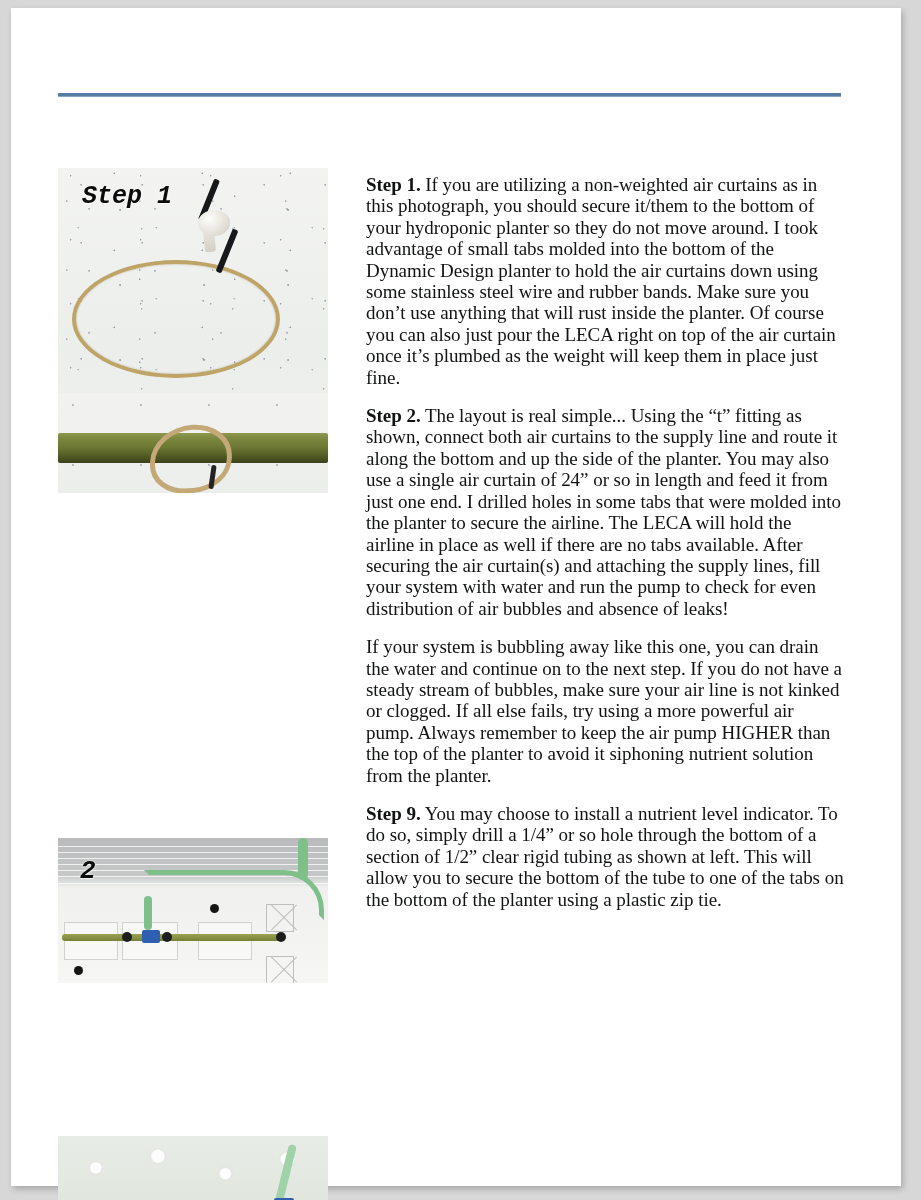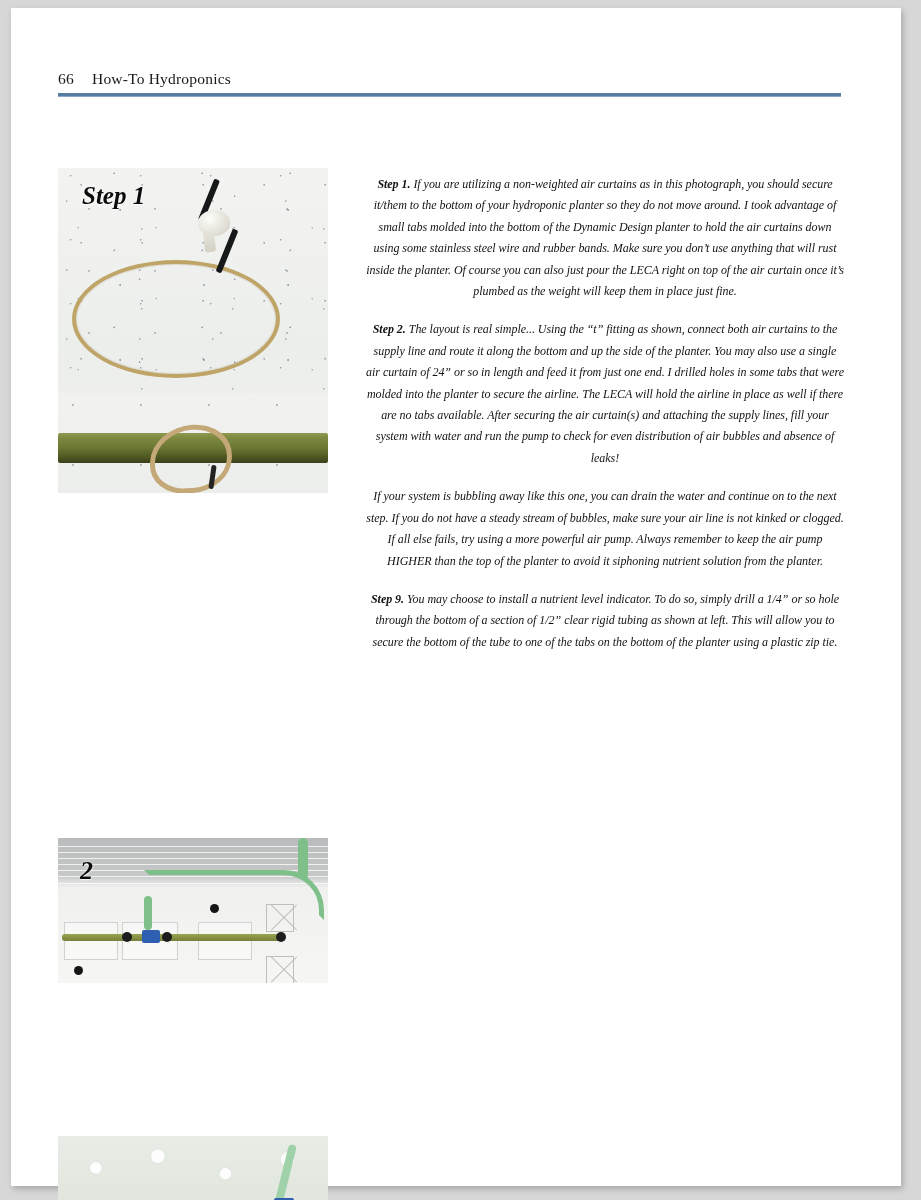--- a/index.html
+++ b/index.html
@@ -89,21 +89,21 @@
     width: 270px;
   }
   .figure {
     position: relative;
     overflow: hidden;
     background: #ffffff;
   }
   .fig-caption {
     position: absolute;
     z-index: 9;
-    font-family: Liberation Serif, serif;
+    font-family: Liberation Mono, monospace;
     font-weight: bold;
     font-style: italic;
     color: #0b0b0b;
     text-shadow: 0 0 3px rgba(255,255,255,0.85), 0 1px 1px rgba(255,255,255,0.7);
   }
 
   
   #fig-air-curtain { width: 270px; height: 325px; top: 0; }
   .fig1-bg {
     position: absolute; inset: 0;
@@ -289,44 +289,38 @@
 
   
   .textcol {
     position: absolute;
     left: 355px;
     top: 166px;
     width: 478px;
   }
   .para {
     font-family: "Liberation Serif", "DejaVu Serif", serif;
-    font-size: 12px;
+    font-size: 19px;
     line-height: 21.4px;
     color: #111213;
-    text-align: center;
+    text-align: left;
     margin: 0 0 17px 0;
     letter-spacing: -0.04px;
-    font-style: italic;
   }
   .para .lead {
     font-weight: bold;
   }
 </style>
 </head>
 <body>
 
 <div class="viewport">
   <div class="page">
     <div class="page-inner">
 
-      <div class="header">
-        <div class="header-line">
-          <span class="header-pageno">66</span><span class="header-title">How-To Hydroponics</span>
-        </div>
-      </div>
       <div class="header-rule"></div>
       <div class="header-rule-thin"></div>
 
       <div class="body-area">
 
         <div class="figcol">
 
           <div class="figure" id="fig-air-curtain">
             <div class="fig1-bg"></div>
             <div class="fig1-ring"></div>

